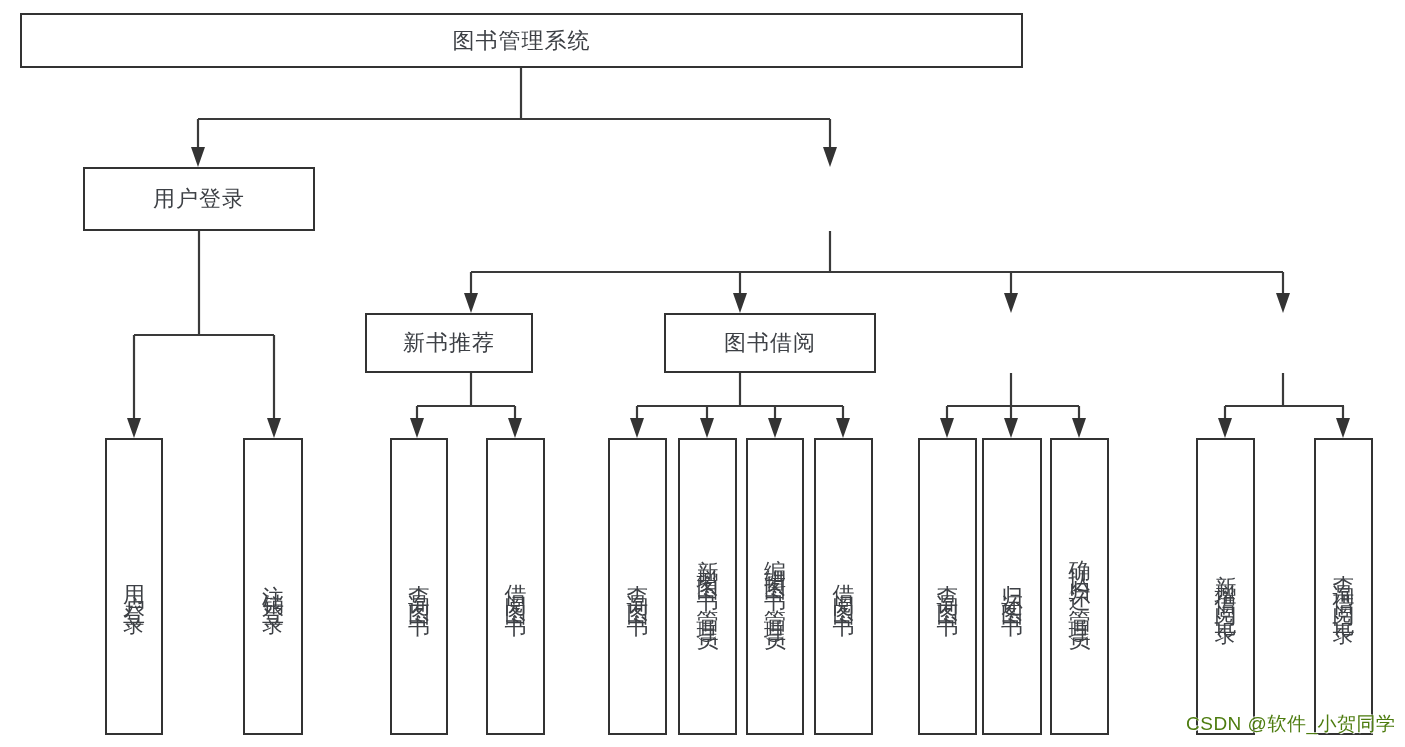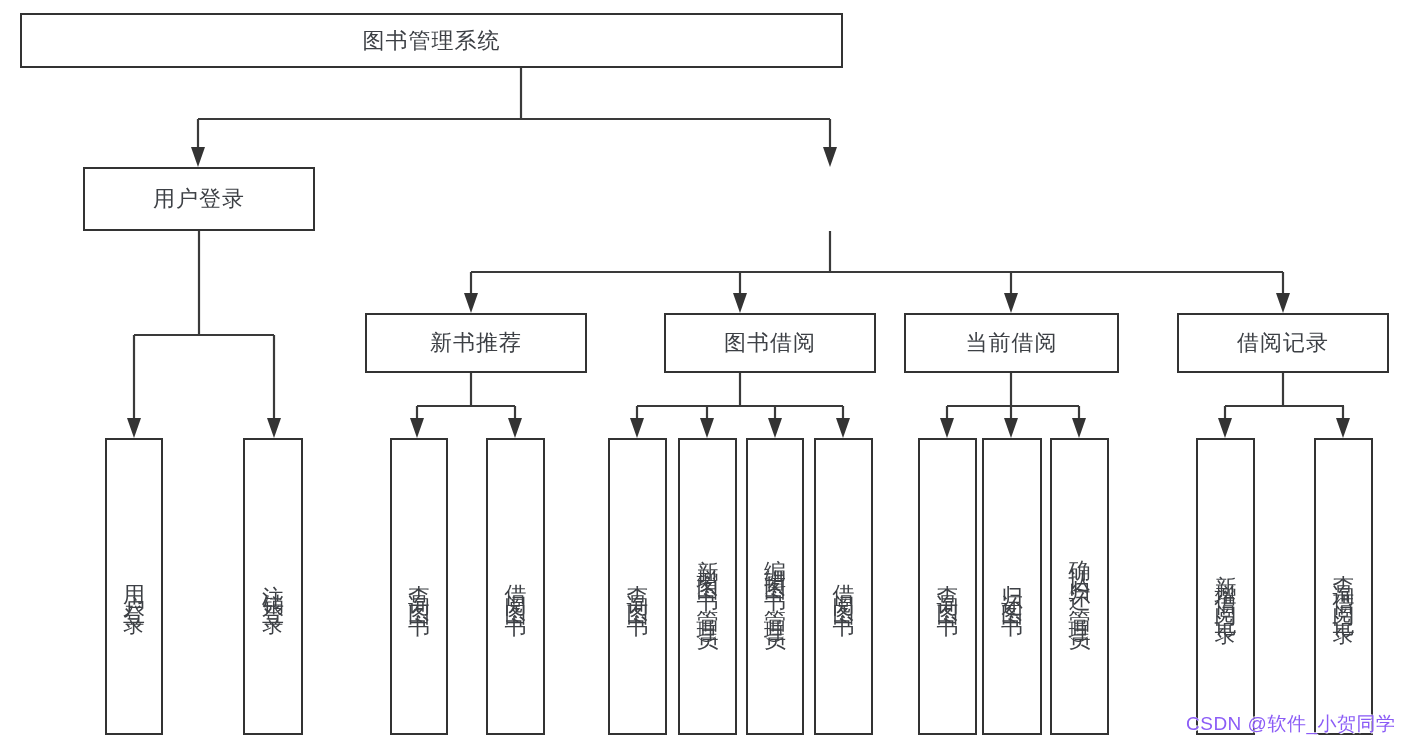--- a/index.html
+++ b/index.html
@@ -40,21 +40,21 @@
     line-height: 1;
     letter-spacing: 10px;
     white-space: nowrap;
   }
   #watermark {
     position: absolute;
     left: 1186px;
     top: 711px;
     z-index: 5;
     font-size: 19px;
-    color: #8b5cf6;
+    color: #4d7c0f;
     letter-spacing: 0.5px;
     white-space: nowrap;
     text-shadow: 1px 1px 0 rgba(255,255,255,0.9), -1px -1px 0 rgba(255,255,255,0.7);
   }
 </style>
 </head>
 <body>
 
 <div id="stage">
 
@@ -98,39 +98,33 @@
       <polygon points="768,418 782,418 775,438"></polygon>
       <polygon points="836,418 850,418 843,438"></polygon>
       <polygon points="940,418 954,418 947,438"></polygon>
       <polygon points="1004,418 1018,418 1011,438"></polygon>
       <polygon points="1072,418 1086,418 1079,438"></polygon>
       <polygon points="1218,418 1232,418 1225,438"></polygon>
       <polygon points="1336,418 1350,418 1343,438"></polygon>
     </g>
   </svg>
 
-  <div class="node" style="left:20px; top:13px; width:823px; height:55px;">
+  <div class="node" style="left:20px; top:13px; width:1003px; height:55px;">
     <span class="hlabel">图书管理系统</span>
   </div>
 
   <div class="node" style="left:83px; top:167px; width:232px; height:64px;">
     <span class="hlabel">用户登录</span>
   </div>
 
-  <div class="node" style="left:365px; top:313px; width:222px; height:60px;">
+  <div class="node" style="left:365px; top:313px; width:168px; height:60px;">
     <span class="hlabel">新书推荐</span>
   </div>
   <div class="node" style="left:634px; top:313px; width:212px; height:60px;margin-left:30px;">
     <span class="hlabel">图书借阅</span>
-  </div>
-  <div class="node" style="left:904px; top:313px; width:215px; height:60px;">
-    <span class="hlabel">当前借阅</span>
-  </div>
-  <div class="node" style="left:1177px; top:313px; width:212px; height:60px;">
-    <span class="hlabel">借阅记录</span>
   </div>
 
   <div class="node" style="left:105px; top:438px; width:58px; height:297px;">
     <span class="vlabel">用户登录</span>
   </div>
   <div class="node" style="left:243px; top:438px; width:60px; height:297px;">
     <span class="vlabel">注销登录</span>
   </div>
 
   <div class="node" style="left:390px; top:438px; width:58px; height:297px;">

